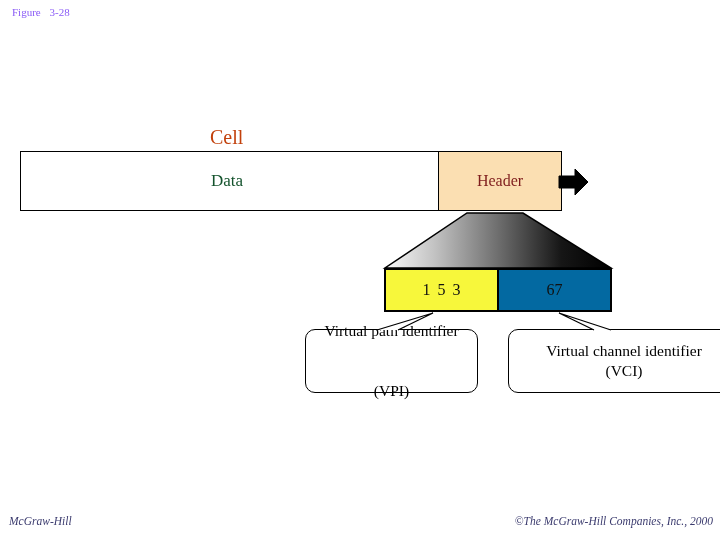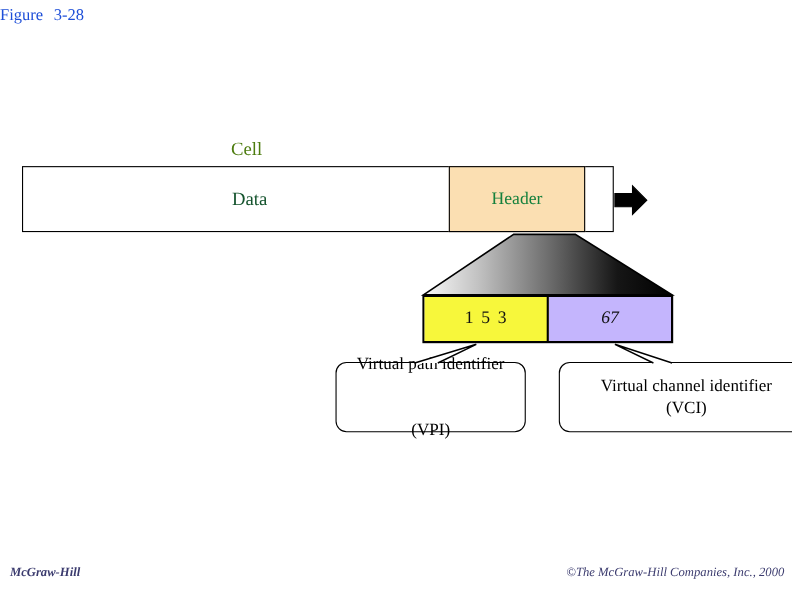--- a/index.html
+++ b/index.html
@@ -3,56 +3,56 @@
 <meta charset="utf-8">
 <style>
   html,body{margin:0;padding:0;}
   body{
     width:720px;height:540px;background:#ffffff;overflow:hidden;
     font-family:"Liberation Serif", serif;position:relative;
   }
   .abs{position:absolute;}
   
   .figure-title{
-    left:0;top:6px;font-size:15px;color:#1d4ed8;word-spacing:6px;
+    left:12px;top:6px;font-size:11px;color:#8b5cf6;word-spacing:6px;
   }
   .footer{
     top:515px;font-size:11.5px;font-style:italic;color:#3b3b6e;
   }
-  .footer-left{left:9px;font-weight:bold;}
+  .footer-left{left:9px;}
   .footer-right{right:7px;text-align:right;}
   
-  .cell-label{left:210px;top:126px;font-size:17px;color:#4d7c0f;}
+  .cell-label{left:210px;top:126px;font-size:20px;color:#c2410c;}
   .main-bar{
     left:20px;top:151px;width:538px;height:60px;
     border:1.5px solid #000;box-sizing:border-box;background:#fff;
   }
   .data-area{
     left:20px;top:151px;width:414px;height:60px;
     display:flex;align-items:center;justify-content:center;
     font-size:17px;color:#14532d;
   }
   .header-box{
-    left:408px;top:151px;width:124px;height:60px;
+    left:438px;top:151px;width:124px;height:60px;
     border:1.5px solid #000;box-sizing:border-box;background:#fbdfb2;
     display:flex;align-items:center;justify-content:center;
-    font-size:16px;color:#15803d;
+    font-size:16px;color:#7f1d1d;
   }
   
   .field-bar{
     left:384px;top:268px;width:228px;height:44px;
     border:2px solid #000;box-sizing:border-box;background:#fff;
     display:flex;
   }
   .field-cell{
     display:flex;align-items:center;justify-content:center;
     font-size:16px;color:#111;box-sizing:border-box;height:100%;
   }
   .vpi-cell{width:113px;background:#f7f73b;border-right:2px solid #000;}
-  .vci-cell{flex:1;background:#c4b5fd;font-style:italic;}
+  .vci-cell{flex:1;background:#0369a1;}
   .vpi-cell .val{letter-spacing:7px;padding-left:7px;}
   
   .callout-box{
     border:1.5px solid #000;border-radius:10px;box-sizing:border-box;
     background:#fff;display:flex;flex-direction:column;align-items:center;
     justify-content:center;text-align:center;font-size:15.5px;color:#000;
     line-height:20px;
   }
   .vpi-box{left:305px;top:329px;width:173px;height:64px;gap:40px;}
   .vci-box{left:508px;top:329px;width:232px;height:64px;}

